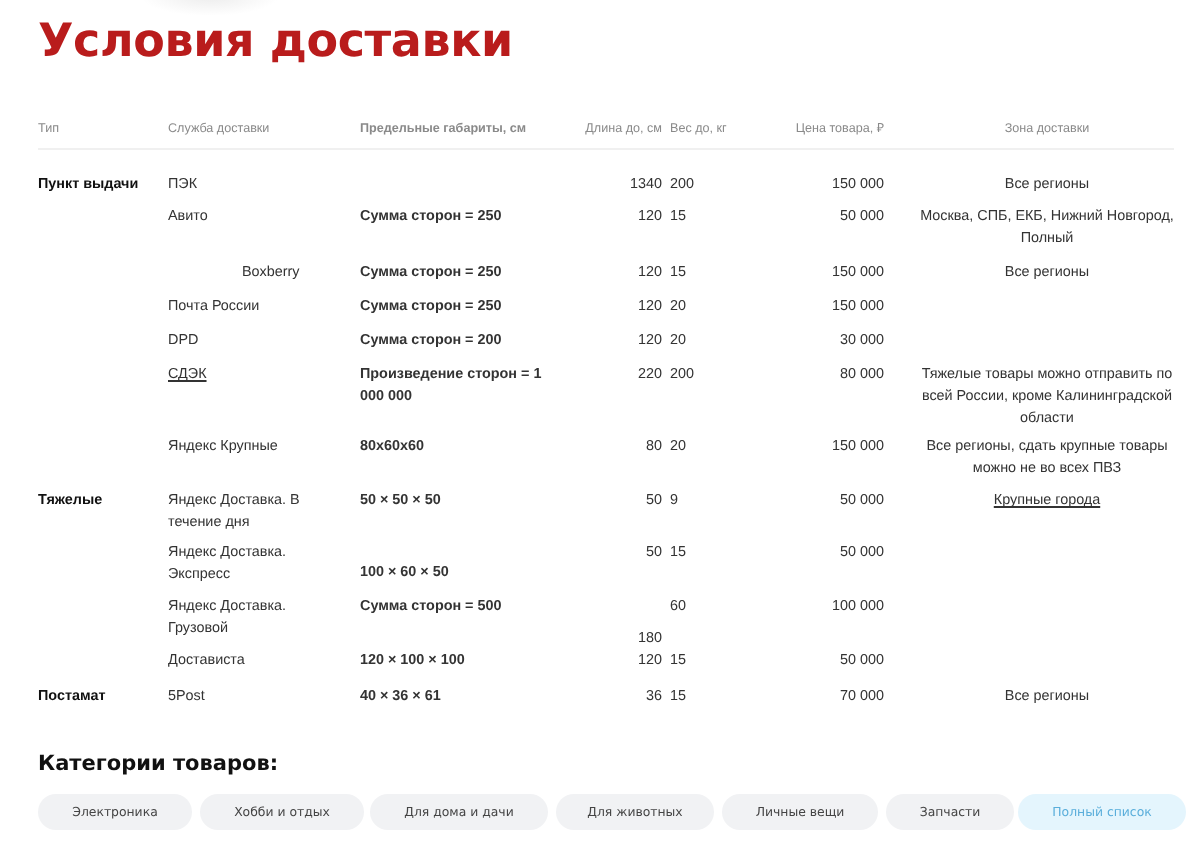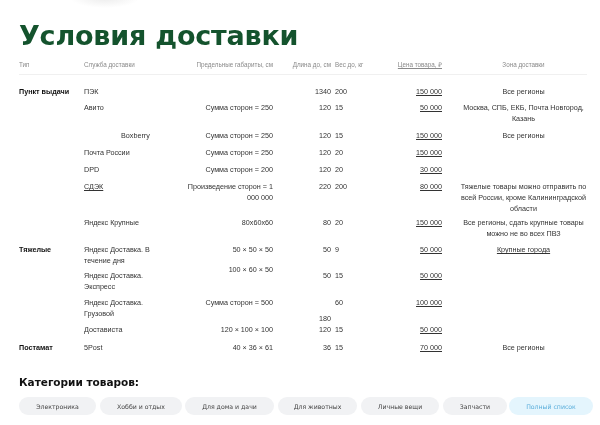--- a/index.html
+++ b/index.html
@@ -8,37 +8,37 @@
     background: #ffffff;
     font-family: "Liberation Sans", sans-serif;
     color: #222;
     position: relative;
   }
   .topfade {
     position: absolute; left: 70px; top: -12px; width: 70px; height: 20px;
     background: radial-gradient(ellipse at center, #ececec 0%, rgba(255,255,255,0) 70%);
   }
   .title {
-    position: absolute; left: 19px; top: 20px;
+    position: absolute; left: 19px; top: 8px;
     font-family: "DejaVu Sans", sans-serif;
-    font-size: 27px; font-weight: bold; color: #14532d;
+    font-size: 23px; font-weight: bold; color: #b91c1c;
     letter-spacing: -0.2px;
   }
   .hline {
     position: absolute; left: 19px; top: 74px; width: 568px; height: 1px;
     background: #f0f0f0;
   }
   .cell { position: absolute; font-size: 7.2px; line-height: 11px; color: #333; }
   .h { position: absolute; font-size: 6.3px; color: #8a8a8a; line-height: 10px; }
   .c-type { left: 19px; width: 65px; font-weight: bold; color: #111; }
   .c-svc { left: 84px; width: 110px; }
-  .c-dim { left: 180px; width: 93px; text-align: right; }
+  .c-dim { left: 180px; width: 93px; text-align: left; font-weight: bold; }
   .c-len { left: 285px; width: 46px; text-align: right; }
   .c-wt { left: 335px; width: 43px; text-align: left; }
-  .c-pr { left: 380px; width: 62px; text-align: right; text-decoration: underline; }
+  .c-pr { left: 380px; width: 62px; text-align: right; }
   .c-zone { left: 455px; width: 137px; text-align: center; }
   .link { text-decoration: underline; cursor: pointer; }
   .cat-title {
     position: absolute; left: 19px; top: 376px;
     font-family: "DejaVu Sans", sans-serif;
     font-size: 10.5px; font-weight: bold; color: #111;
   }
   .chips { position: absolute; left: 19px; top: 397px; height: 18px; }
   .chip {
     position: absolute; top: 0; height: 18px; border-radius: 9px;
@@ -77,21 +77,21 @@
       <div class="cell c-pr" style="top: 86px;">150 000</div>
       <div class="cell c-zone" style="top: 86px;">Все регионы</div>
     </div>
     <div>
       <div class="cell c-type" style="top: 102px;"></div>
       <div class="cell c-svc" style="top: 102px;">Авито</div>
       <div class="cell c-dim" style="top: 102px;">Сумма сторон = 250</div>
       <div class="cell c-len" style="top: 102px;">120</div>
       <div class="cell c-wt" style="top: 102px;">15</div>
       <div class="cell c-pr" style="top: 102px;">50 000</div>
-      <div class="cell c-zone" style="top: 102px;">Москва, СПБ, ЕКБ, Почта Новгород, Казань</div>
+      <div class="cell c-zone" style="top: 102px;">Москва, СПБ, ЕКБ, Нижний Новгород, Полный</div>
     </div>
     <div>
       <div class="cell c-type" style="top: 130px;"></div>
       <div class="cell c-svc" style="top: 130px; margin-left: 37px;">Boxberry</div>
       <div class="cell c-dim" style="top: 130px;">Сумма сторон = 250</div>
       <div class="cell c-len" style="top: 130px;">120</div>
       <div class="cell c-wt" style="top: 130px;">15</div>
       <div class="cell c-pr" style="top: 130px;">150 000</div>
       <div class="cell c-zone" style="top: 130px;">Все регионы</div>
     </div>
@@ -136,21 +136,21 @@
       <div class="cell c-svc" style="top: 244px; width: 70px;">Яндекс Доставка. В течение дня</div>
       <div class="cell c-dim" style="top: 244px;">50 × 50 × 50</div>
       <div class="cell c-len" style="top: 244px;">50</div>
       <div class="cell c-wt" style="top: 244px;">9</div>
       <div class="cell c-pr" style="top: 244px;">50 000</div>
       <div class="cell c-zone link" style="top: 244px;">Крупные города</div>
     </div>
     <div>
       <div class="cell c-type" style="top: 270px;"></div>
       <div class="cell c-svc" style="top: 270px; width: 70px;">Яндекс Доставка. Экспресс</div>
-      <div class="cell c-dim" style="top: 264px;">100 × 60 × 50</div>
+      <div class="cell c-dim" style="top: 280px;">100 × 60 × 50</div>
       <div class="cell c-len" style="top: 270px;">50</div>
       <div class="cell c-wt" style="top: 270px;">15</div>
       <div class="cell c-pr" style="top: 270px;">50 000</div>
       <div class="cell c-zone" style="top: 270px;"></div>
     </div>
     <div>
       <div class="cell c-type" style="top: 297px;"></div>
       <div class="cell c-svc" style="top: 297px; width: 70px;">Яндекс Доставка. Грузовой</div>
       <div class="cell c-dim" style="top: 297px;">Сумма сторон = 500</div>
       <div class="cell c-len" style="top: 297px; margin-top: 16px;">180</div>

